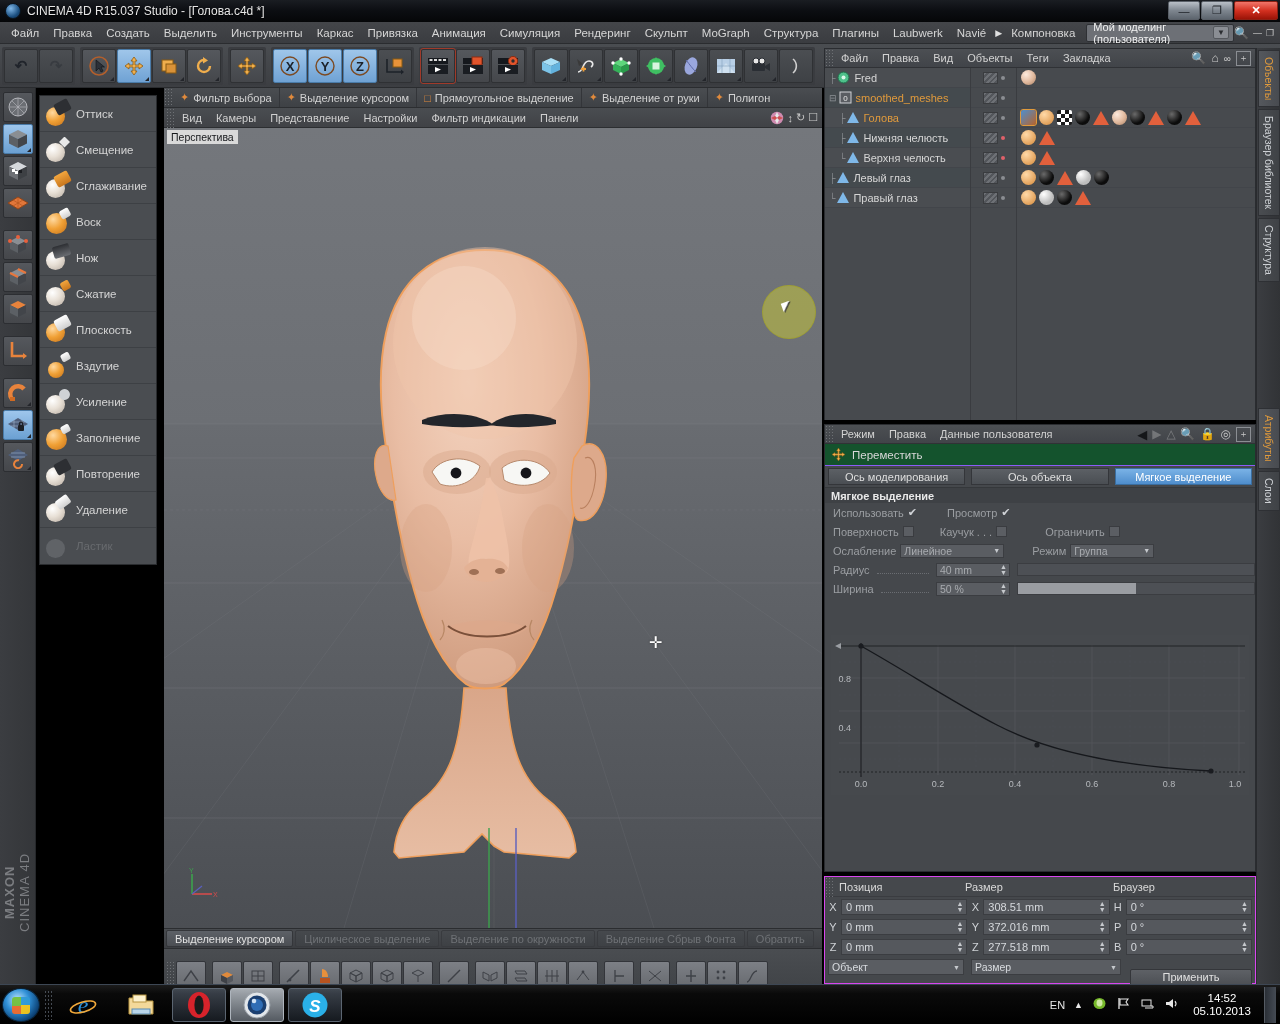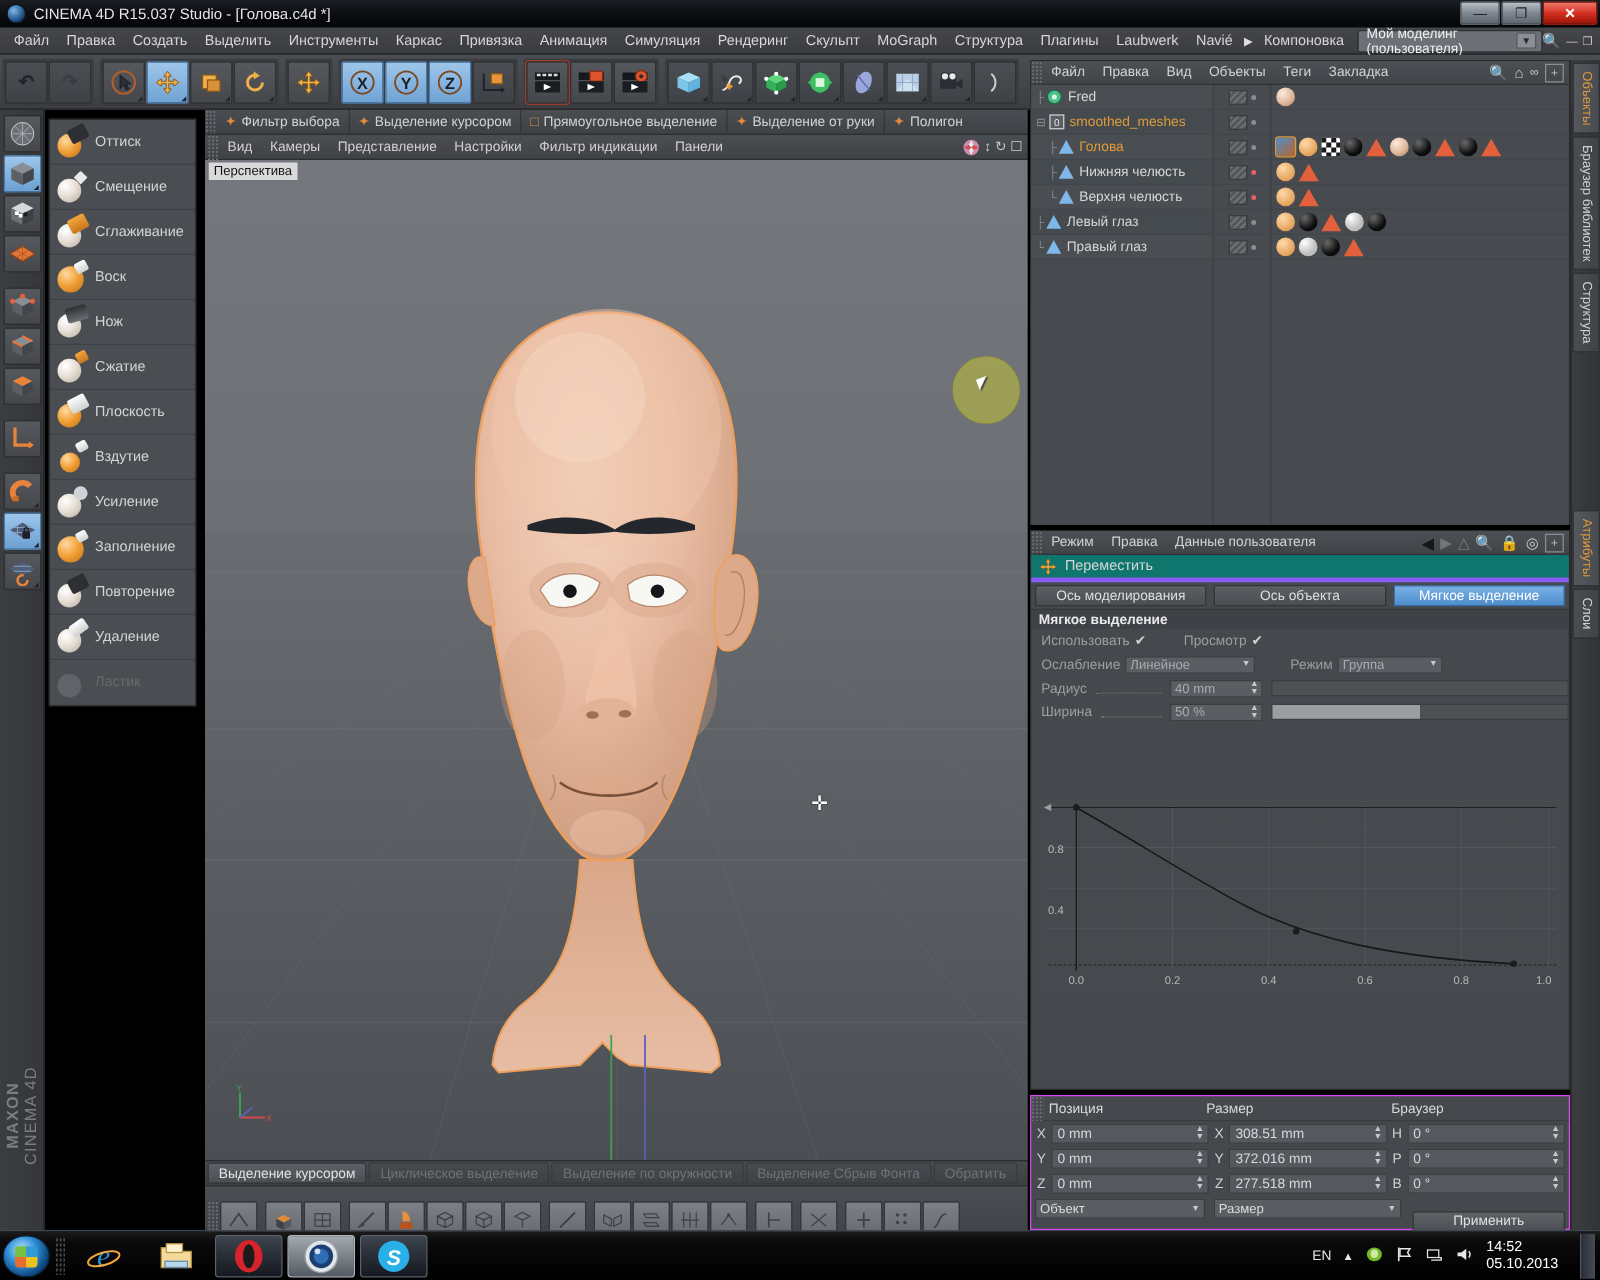--- a/index.html
+++ b/index.html
@@ -156,21 +156,21 @@
     border-bottom:1px solid #42454a;}
   .tag{ width:15px;height:15px; border-radius:50%; flex:none;}
   .tag.sq{ border-radius:2px;}
   .tri-tag{ width:0;height:0;border-left:8px solid transparent;border-right:8px solid transparent;
      border-bottom:14px solid #e2603c; flex:none;}
 
   
   #attrs{ position:absolute; left:824px; top:424px; width:432px; height:448px;
     background:#45484c; border:1px solid #2a2c30;}
   .attr-title{ height:22px; display:flex; align-items:center; gap:6px; padding-left:6px;
-    background:#0f766e; border-bottom:4px solid #8b5cf6;}
+    background:#14532d; border-bottom:1px solid #8b5cf6;}
   .modetabs{ display:flex; gap:6px; padding:2px 3px; background:#45484c;}
   .mtab{ flex:1; height:17px; display:flex;align-items:center;justify-content:center;
     font-size:11px; background:linear-gradient(to bottom,#5c6065,#4a4e53); border:1px solid #34363a;
     color:#dedede;}
   .mtab.active{ background:linear-gradient(to bottom,#7ab2e6,#4e8dcc); border-color:#3a6d9e; color:#fff;}
   .secthead{ height:16px; background:#3e4145; display:flex; align-items:center; padding-left:6px;
     font-size:11px; color:#e8e8e8; font-weight:bold; border-top:1px solid #35383b;}
   .arow{ height:19px; display:flex; align-items:center; font-size:11px; padding-left:8px; gap:4px;}
   .alab{ color:#9b9ea2; }
   .chk{ color:#cfd2d6; font-size:11px;}
@@ -219,21 +219,21 @@
     background:conic-gradient(from 180deg at 50% 50%, #f06a2a 0 25%, #74c13c 0 50%, #2f9ad6 0 75%, #f5c518 0 100%);
     border-radius:3px; opacity:.95;}
   .tgap{ width:8px; height:30px;
     background-image:radial-gradient(rgba(120,130,145,.55) 1px, transparent 1px);
     background-size:3px 4px;}
   .tbtn{ width:54px;height:34px; display:flex;align-items:center;justify-content:center;}
   .tbtn.raised{ border:1px solid #5b6571; border-radius:3px;
     background:linear-gradient(to bottom, rgba(120,135,155,.45), rgba(35,42,52,.6));}
   .tray{ margin-left:auto; display:flex; align-items:center; gap:9px; padding-right:4px; color:#e9e9e9;
      font-size:11px;}
-  .clock{ line-height:13px; font-size:11.5px; color:#fff; width:66px;}
+  .clock{ text-align:center; line-height:13px; font-size:11.5px; color:#fff; width:66px;}
   .showdesk{ width:12px;height:36px; background:linear-gradient(to right,#2a2f36,#454b54);
      border-left:1px solid #555b63;}
 </style>
 </head>
 <body>
 
 <div id="titlebar">
   <div class="t-ico"></div>
   <div class="t-text">CINEMA 4D R15.037 Studio - [Голова.c4d *]</div>
   <div class="wbtns">
@@ -1107,20 +1107,30 @@
   <div class="secthead">Мягкое выделение</div>
 
   <div class="arow">
     <span class="alab">Использовать</span>
     <span class="chk">✔</span>
     <span style="width:22px"></span>
     <span class="alab">Просмотр</span>
     <span class="chk">✔</span>
   </div>
 
+  <div class="arow">
+    <span class="alab">Поверхность</span>
+    <span class="box"></span>
+    <span style="width:18px"></span>
+    <span class="alab">Каучук . . .</span>
+    <span class="box"></span>
+    <span style="width:30px"></span>
+    <span class="alab">Ограничить</span>
+    <span class="box"></span>
+  </div>
 
   <div class="arow">
     <span class="alab">Ослабление</span>
     <span class="dd" style="width:104px">
       <span>Линейное</span>
         <i class="a">▼</i>
     </span>
     <span style="width:20px"></span>
     <span class="alab">Режим</span>
     <span class="dd" style="width:84px">

